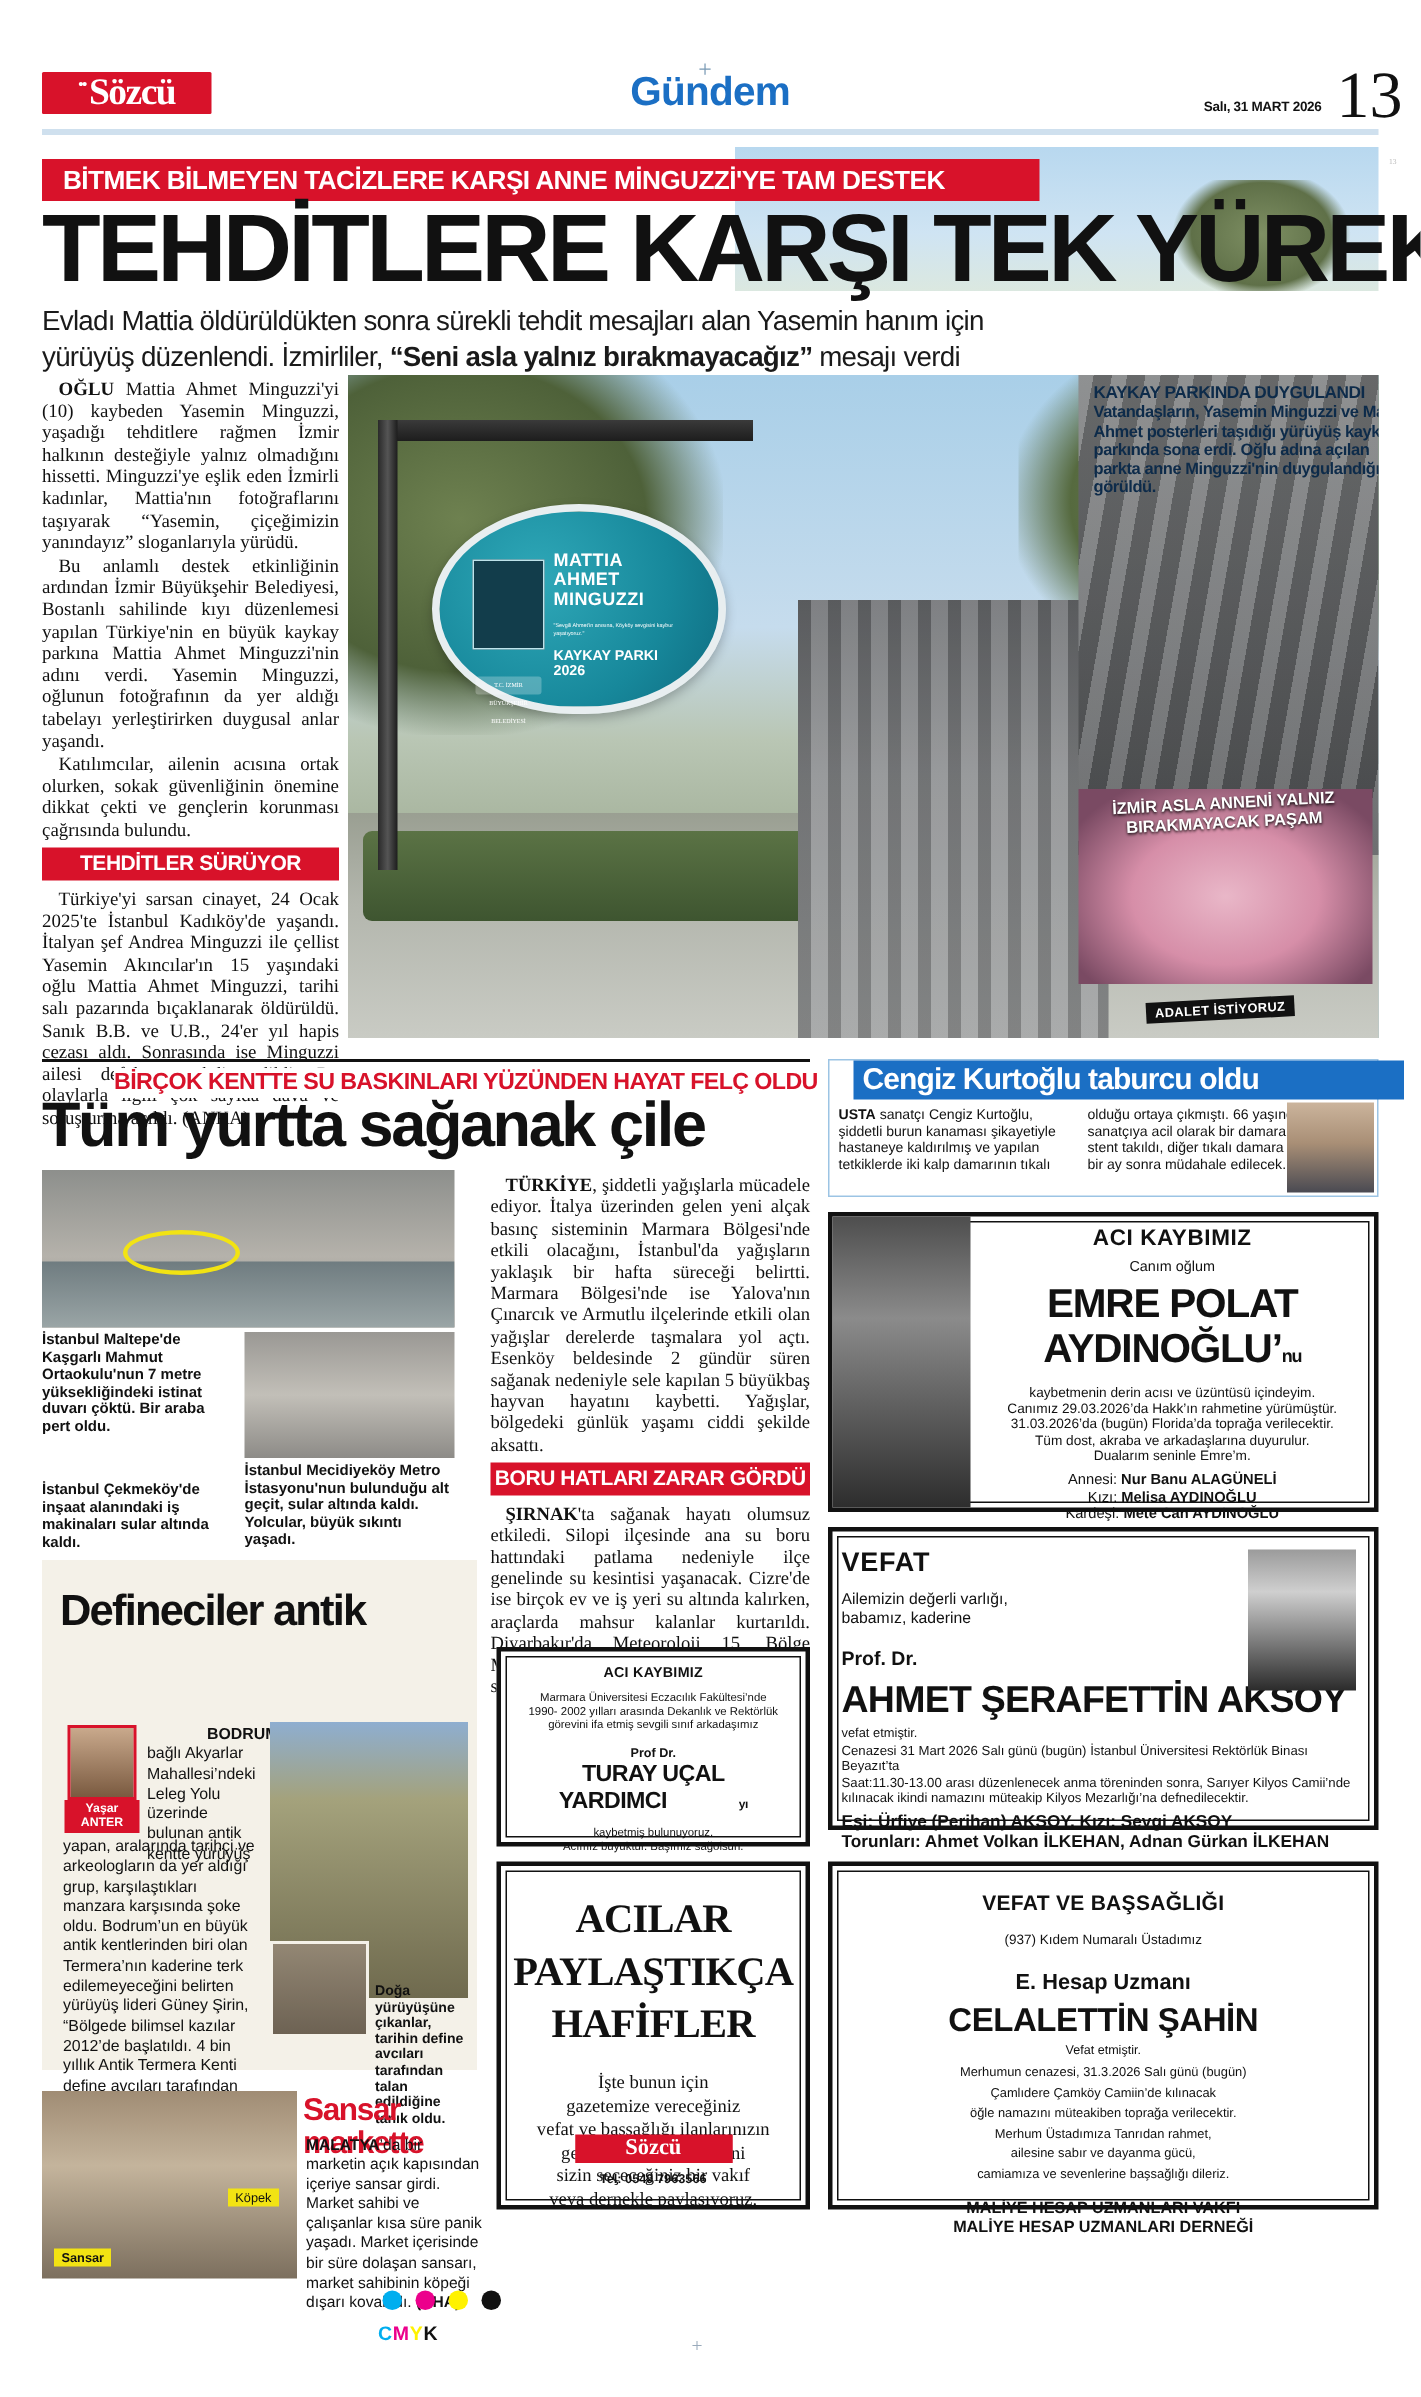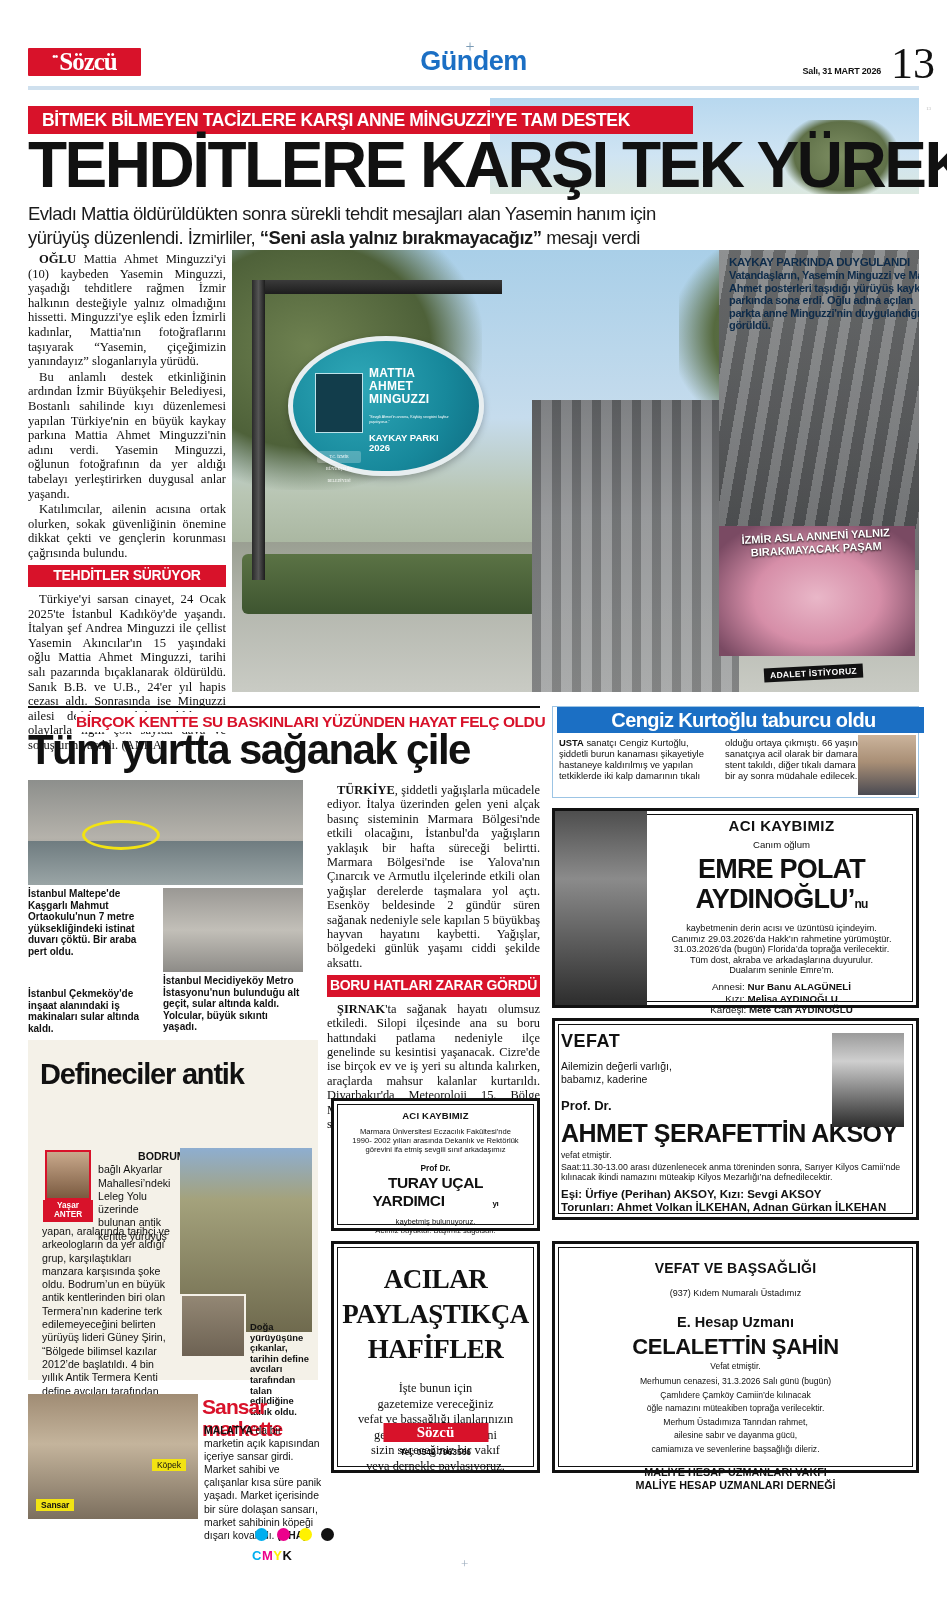--- a/index.html
+++ b/index.html
@@ -175,24 +175,24 @@
     position: absolute; left: 327px; top: 783px; width: 213px;
     font-family: "Liberation Serif", serif; font-size: 12.4px;
     line-height: 14.4px; text-align: justify; color: #111;
   }
   .sag-body p { text-indent: 10px; }
   .sag-body b { font-weight: bold; }
 
   
   .cengiz { position: absolute; left: 552px; top: 706px; width: 367px; height: 92px; border: 1px solid #9cc4e4; }
   .cengiz-bar {
-    position: absolute; left: 4px; top: 0; width: 367px; height: 26px;
+    position: absolute; left: 16px; top: 0; width: 367px; height: 26px;
     background: #1b6fc4; color: #fff;
     font-family: "Liberation Sans", sans-serif; font-weight: bold;
-    font-size: 20px; letter-spacing: -0.6px; line-height: 26px; padding-left: 6px; text-align: center;
+    font-size: 20px; letter-spacing: -0.6px; line-height: 26px; padding-left: 6px;
   }
   .cengiz-c1 { position: absolute; left: 6px; top: 30px; width: 158px; font-family:"Liberation Sans",sans-serif; font-size: 9.4px; line-height: 11px; color:#111;}
   .cengiz-c2 { position: absolute; left: 172px; top: 30px; width: 152px; font-family:"Liberation Sans",sans-serif; font-size: 9.4px; line-height: 11px; color:#111;}
   .cengiz-c1 b { font-weight: bold; }
   .cengiz-face { position: absolute; right: 2px; top: 28px; width: 58px; height: 60px; background: linear-gradient(180deg,#cbb49c 0%,#a98f76 45%, #4a4a52 100%); }
 
   
   .obit { position: absolute; background: #fff; border: 3px solid #111; }
   .obit-inner { position: absolute; inset: 3px; border: 1px solid #111; }
 
@@ -416,20 +416,21 @@
       <div class="aksoy-face"></div>
       <div class="aksoy-h">VEFAT</div>
       <div class="aksoy-s1">
         <div>Ailemizin değerli varlığı,</div>
         <div>babamız, kaderine</div>
       </div>
       <div class="aksoy-title">Prof. Dr.</div>
       <div class="aksoy-name">AHMET ŞERAFETTİN AKSOY</div>
       <div class="aksoy-d">vefat etmiştir.</div>
       <div class="aksoy-txt">
+        <div>Cenazesi 31 Mart 2026 Salı günü (bugün) İstanbul Üniversitesi Rektörlük Binası Beyazıt’ta</div>
         <div>Saat:11.30-13.00 arası düzenlenecek anma töreninden sonra, Sarıyer Kilyos Camii’nde</div>
         <div>kılınacak ikindi namazını müteakip Kilyos Mezarlığı’na defnedilecektir.</div>
       </div>
       <div class="aksoy-rel">
         <div>Eşi: Ürfiye (Perihan) AKSOY, Kızı: Sevgi AKSOY</div>
         <div>Torunları: Ahmet Volkan İLKEHAN, Adnan Gürkan İLKEHAN</div>
       </div>
     </div>
   </div>
 

